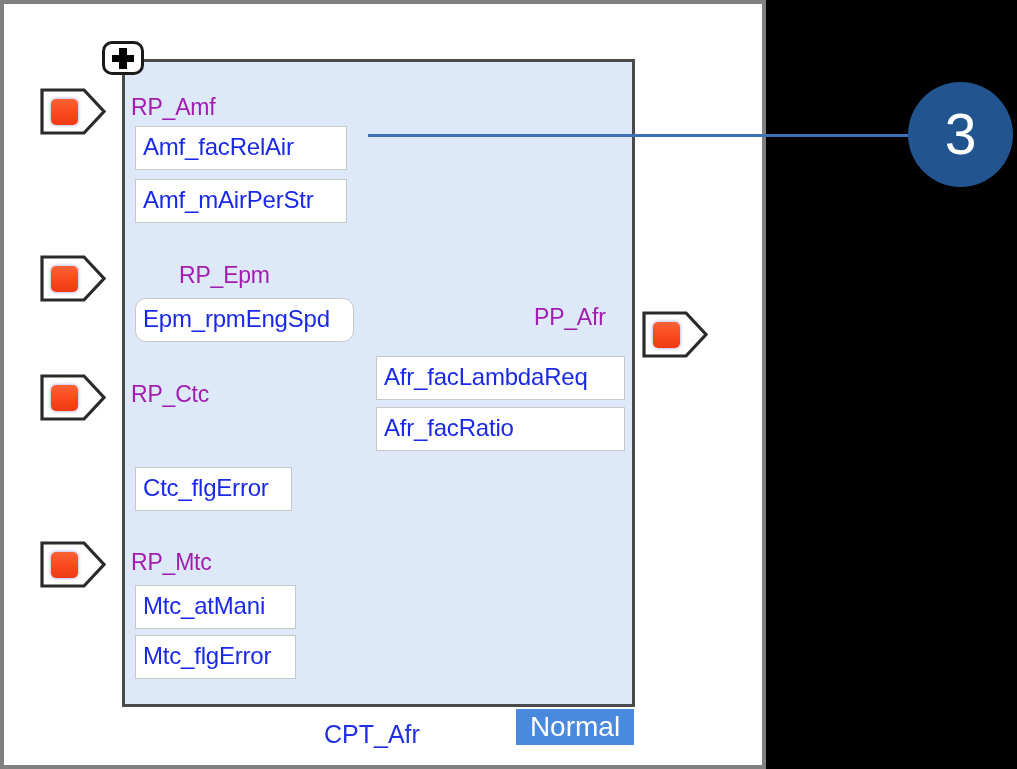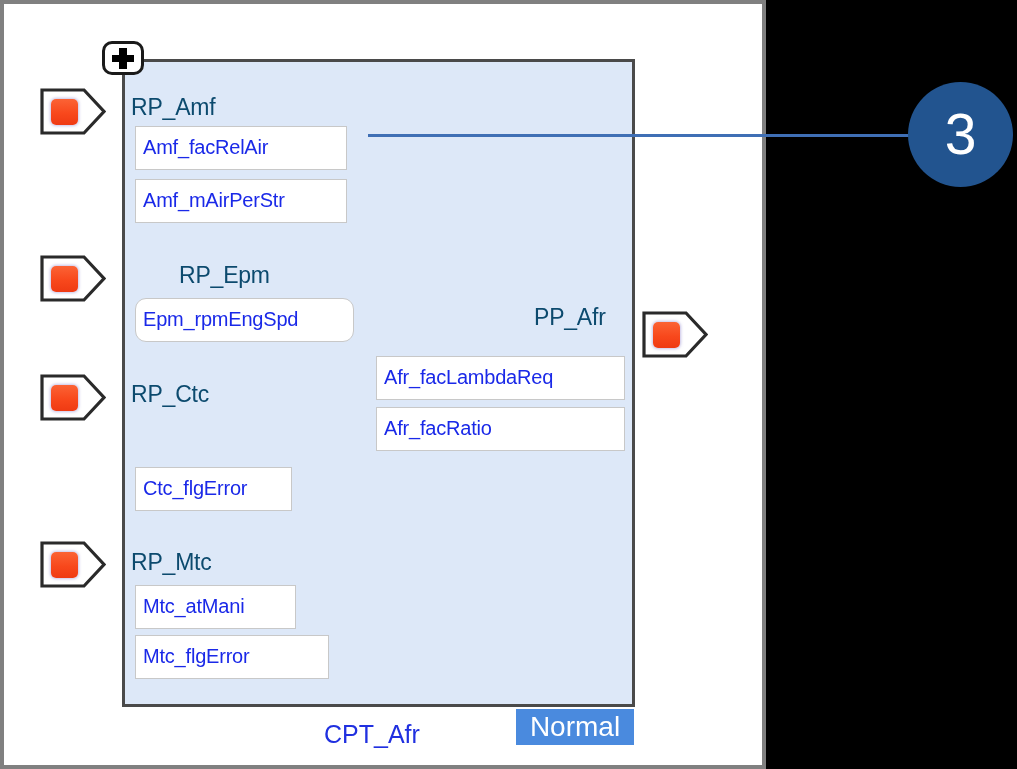--- a/index.html
+++ b/index.html
@@ -93,35 +93,35 @@
     width: 27px;
     height: 26px;
     border-radius: 5px;
     background: linear-gradient(180deg, #fb6335 0%, #f8481c 55%, #ef3a13 100%);
     box-shadow: 0 0 3px 1px rgba(150,140,210,0.55);
   }
 
   
   .pgroup-label {
     position: absolute;
-    color: #0c4a6e;
+    color: #a21caf;
     font-size: 23px;
     font-family: "Liberation Sans", sans-serif;
     white-space: nowrap;
     letter-spacing: -0.2px;
   }
 
   
   .elem-box {
     position: absolute;
     background: #ffffff;
     border: 1px solid #c8c8c8;
     box-sizing: border-box;
     color: #1a29e8;
-    font-size: 20px;
+    font-size: 24px;
     font-family: "Liberation Sans", sans-serif;
     line-height: 40px;
     padding-left: 7px;
     white-space: nowrap;
     letter-spacing: -0.2px;
   }
 
   
   #component-name {
     position: absolute;
@@ -216,21 +216,21 @@
   <div class="elem-box" style="left:131px; top:463px; width:157px; height:44px;">Ctc_flgError</div>
 
   <div class="port" style="left:36px; top:537px;">
     <svg class="port-shape" viewBox="0 0 66 47">
       <polygon points="2,2 44,2 64,23.5 44,45 2,45" fill="#ffffff" stroke="#2a2a2a" stroke-width="3.2"></polygon>
     </svg>
     <div class="port-chip"></div>
   </div>
   <div class="pgroup-label" style="left:127px; top:545px;">RP_Mtc</div>
   <div class="elem-box" style="left:131px; top:581px; width:161px; height:44px;">Mtc_atMani</div>
-  <div class="elem-box" style="left:131px; top:631px; width:194px; height:44px;">Mtc_flgError</div>
+  <div class="elem-box" style="left:131px; top:631px; width:161px; height:44px;">Mtc_flgError</div>
 
   <div class="port" style="left:638px; top:307px;">
     <svg class="port-shape" viewBox="0 0 66 47">
       <polygon points="2,2 44,2 64,23.5 44,45 2,45" fill="#ffffff" stroke="#2a2a2a" stroke-width="3.2"></polygon>
     </svg>
     <div class="port-chip"></div>
   </div>
   <div class="pgroup-label" style="left:530px; top:300px;">PP_Afr</div>
   <div class="elem-box" style="left:372px; top:352px; width:249px; height:44px;">Afr_facLambdaReq</div>
   <div class="elem-box" style="left:372px; top:403px; width:249px; height:44px;">Afr_facRatio</div>

